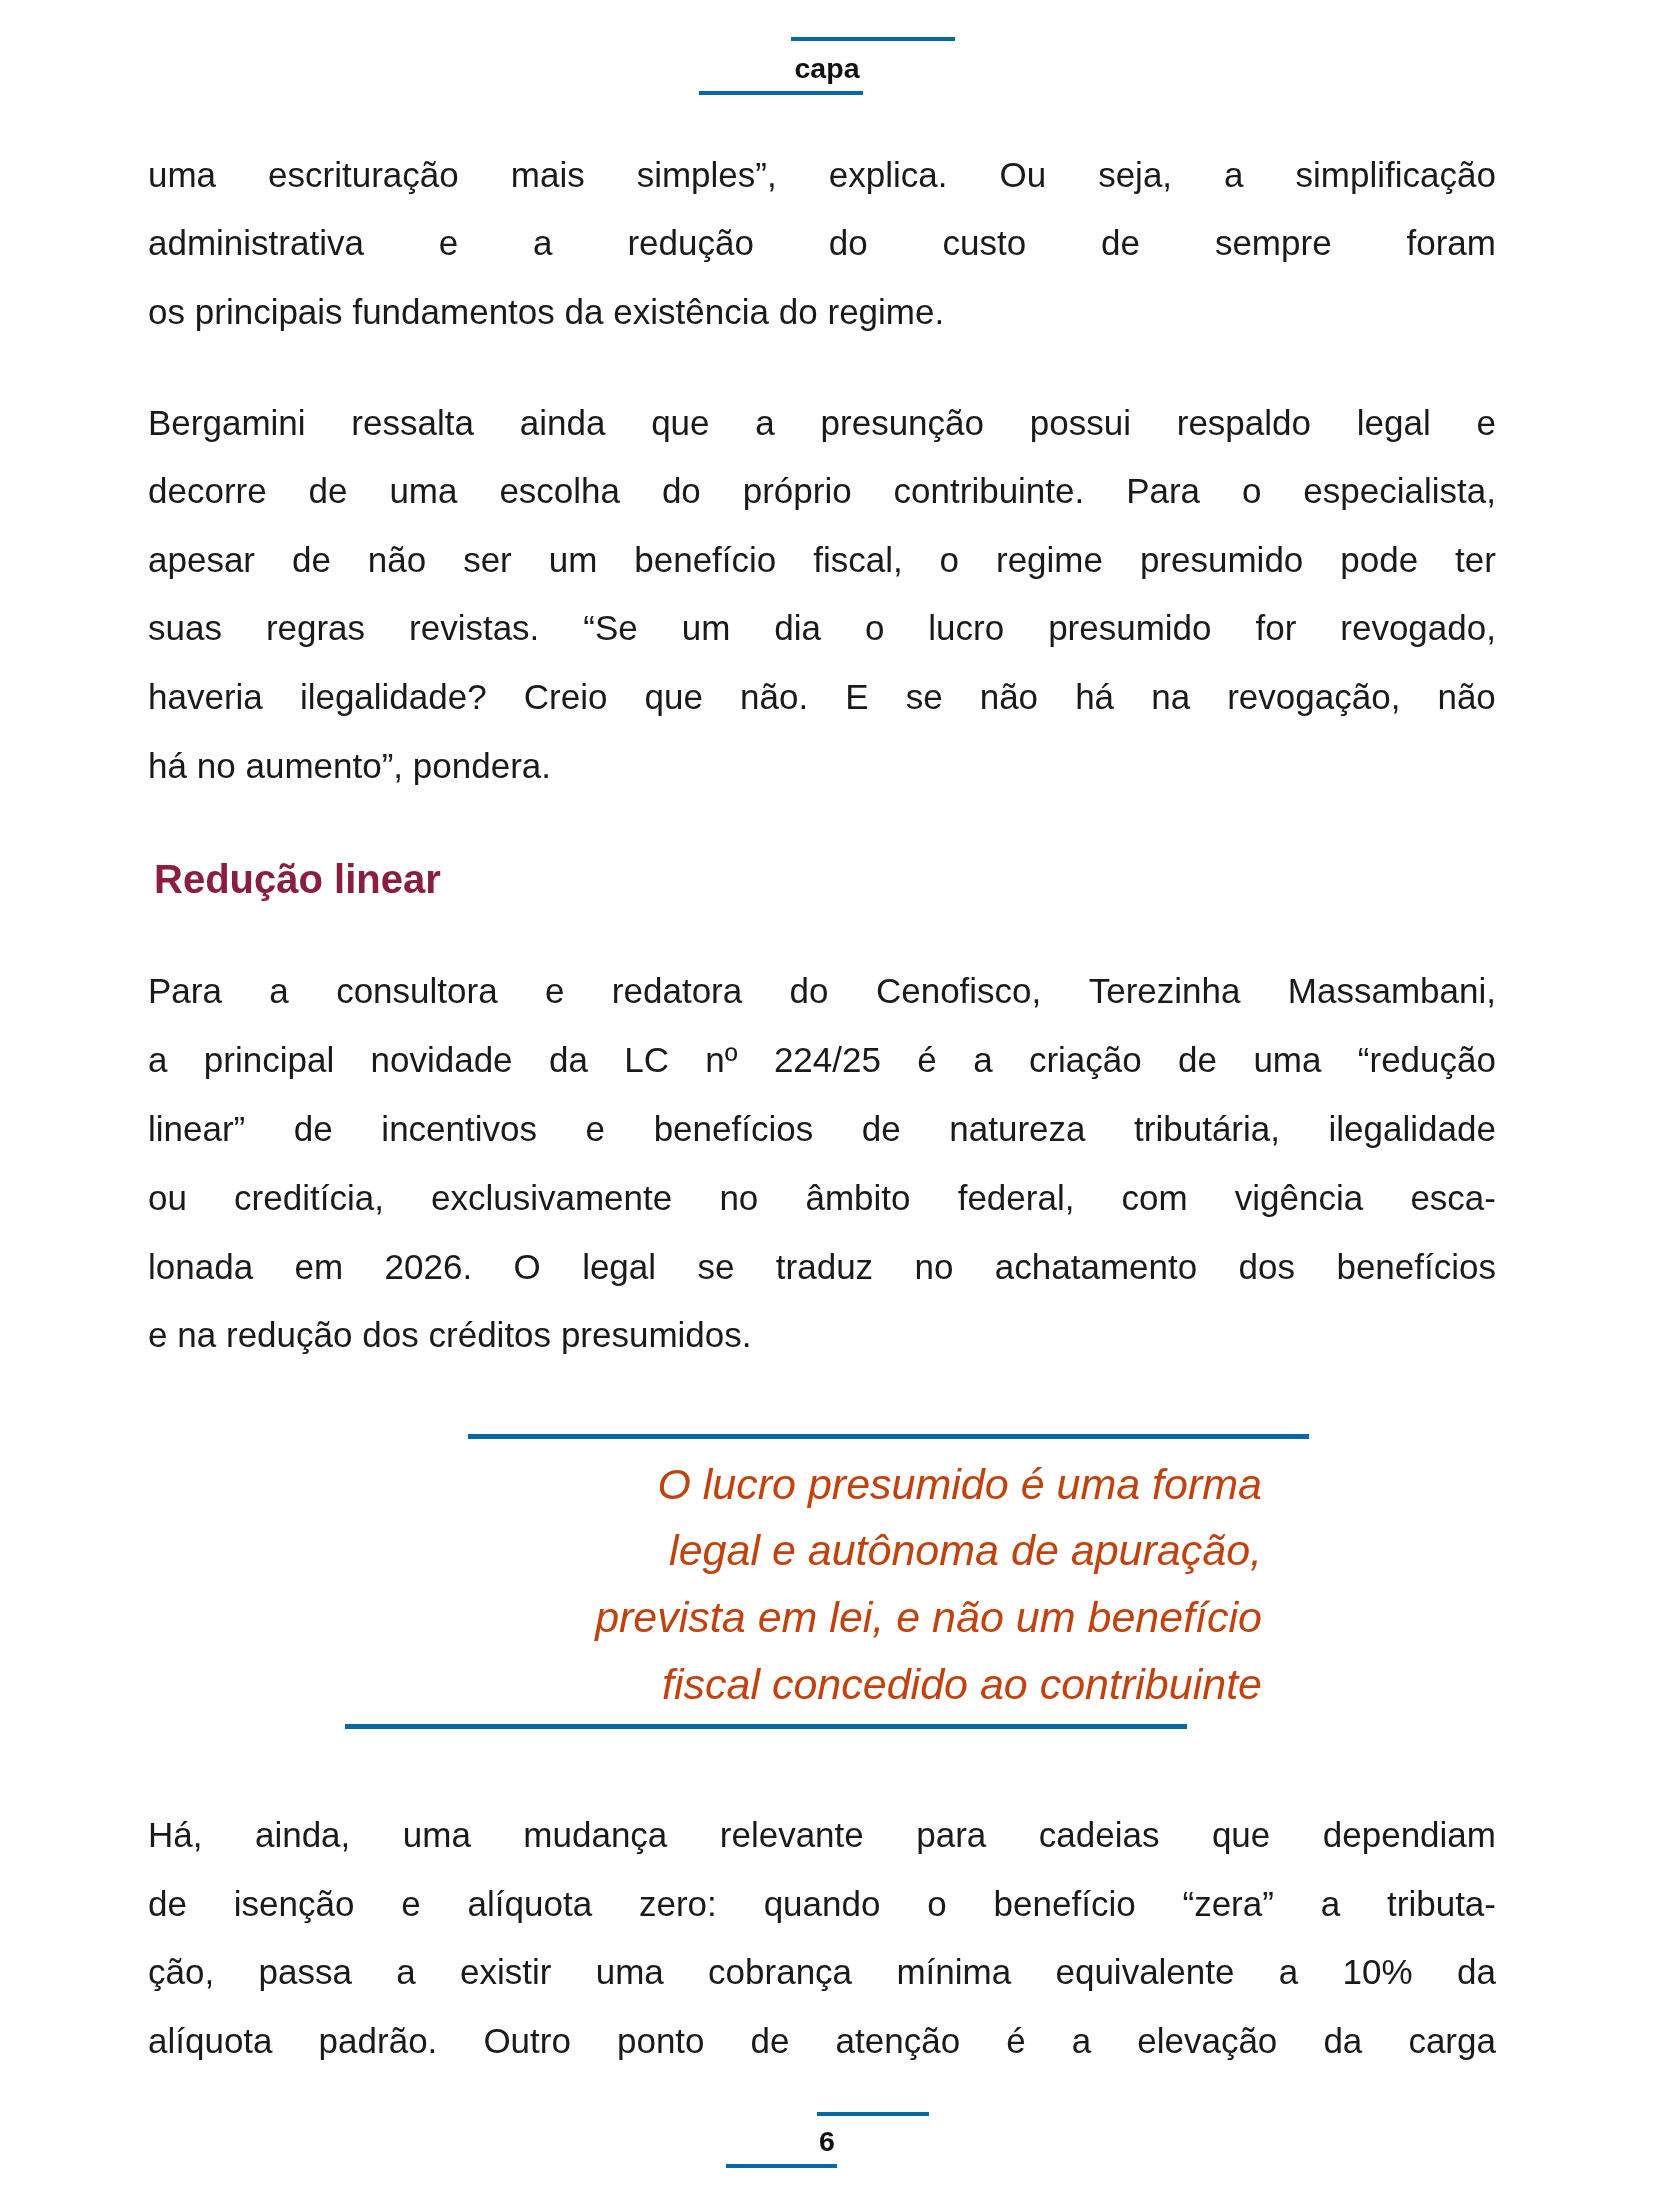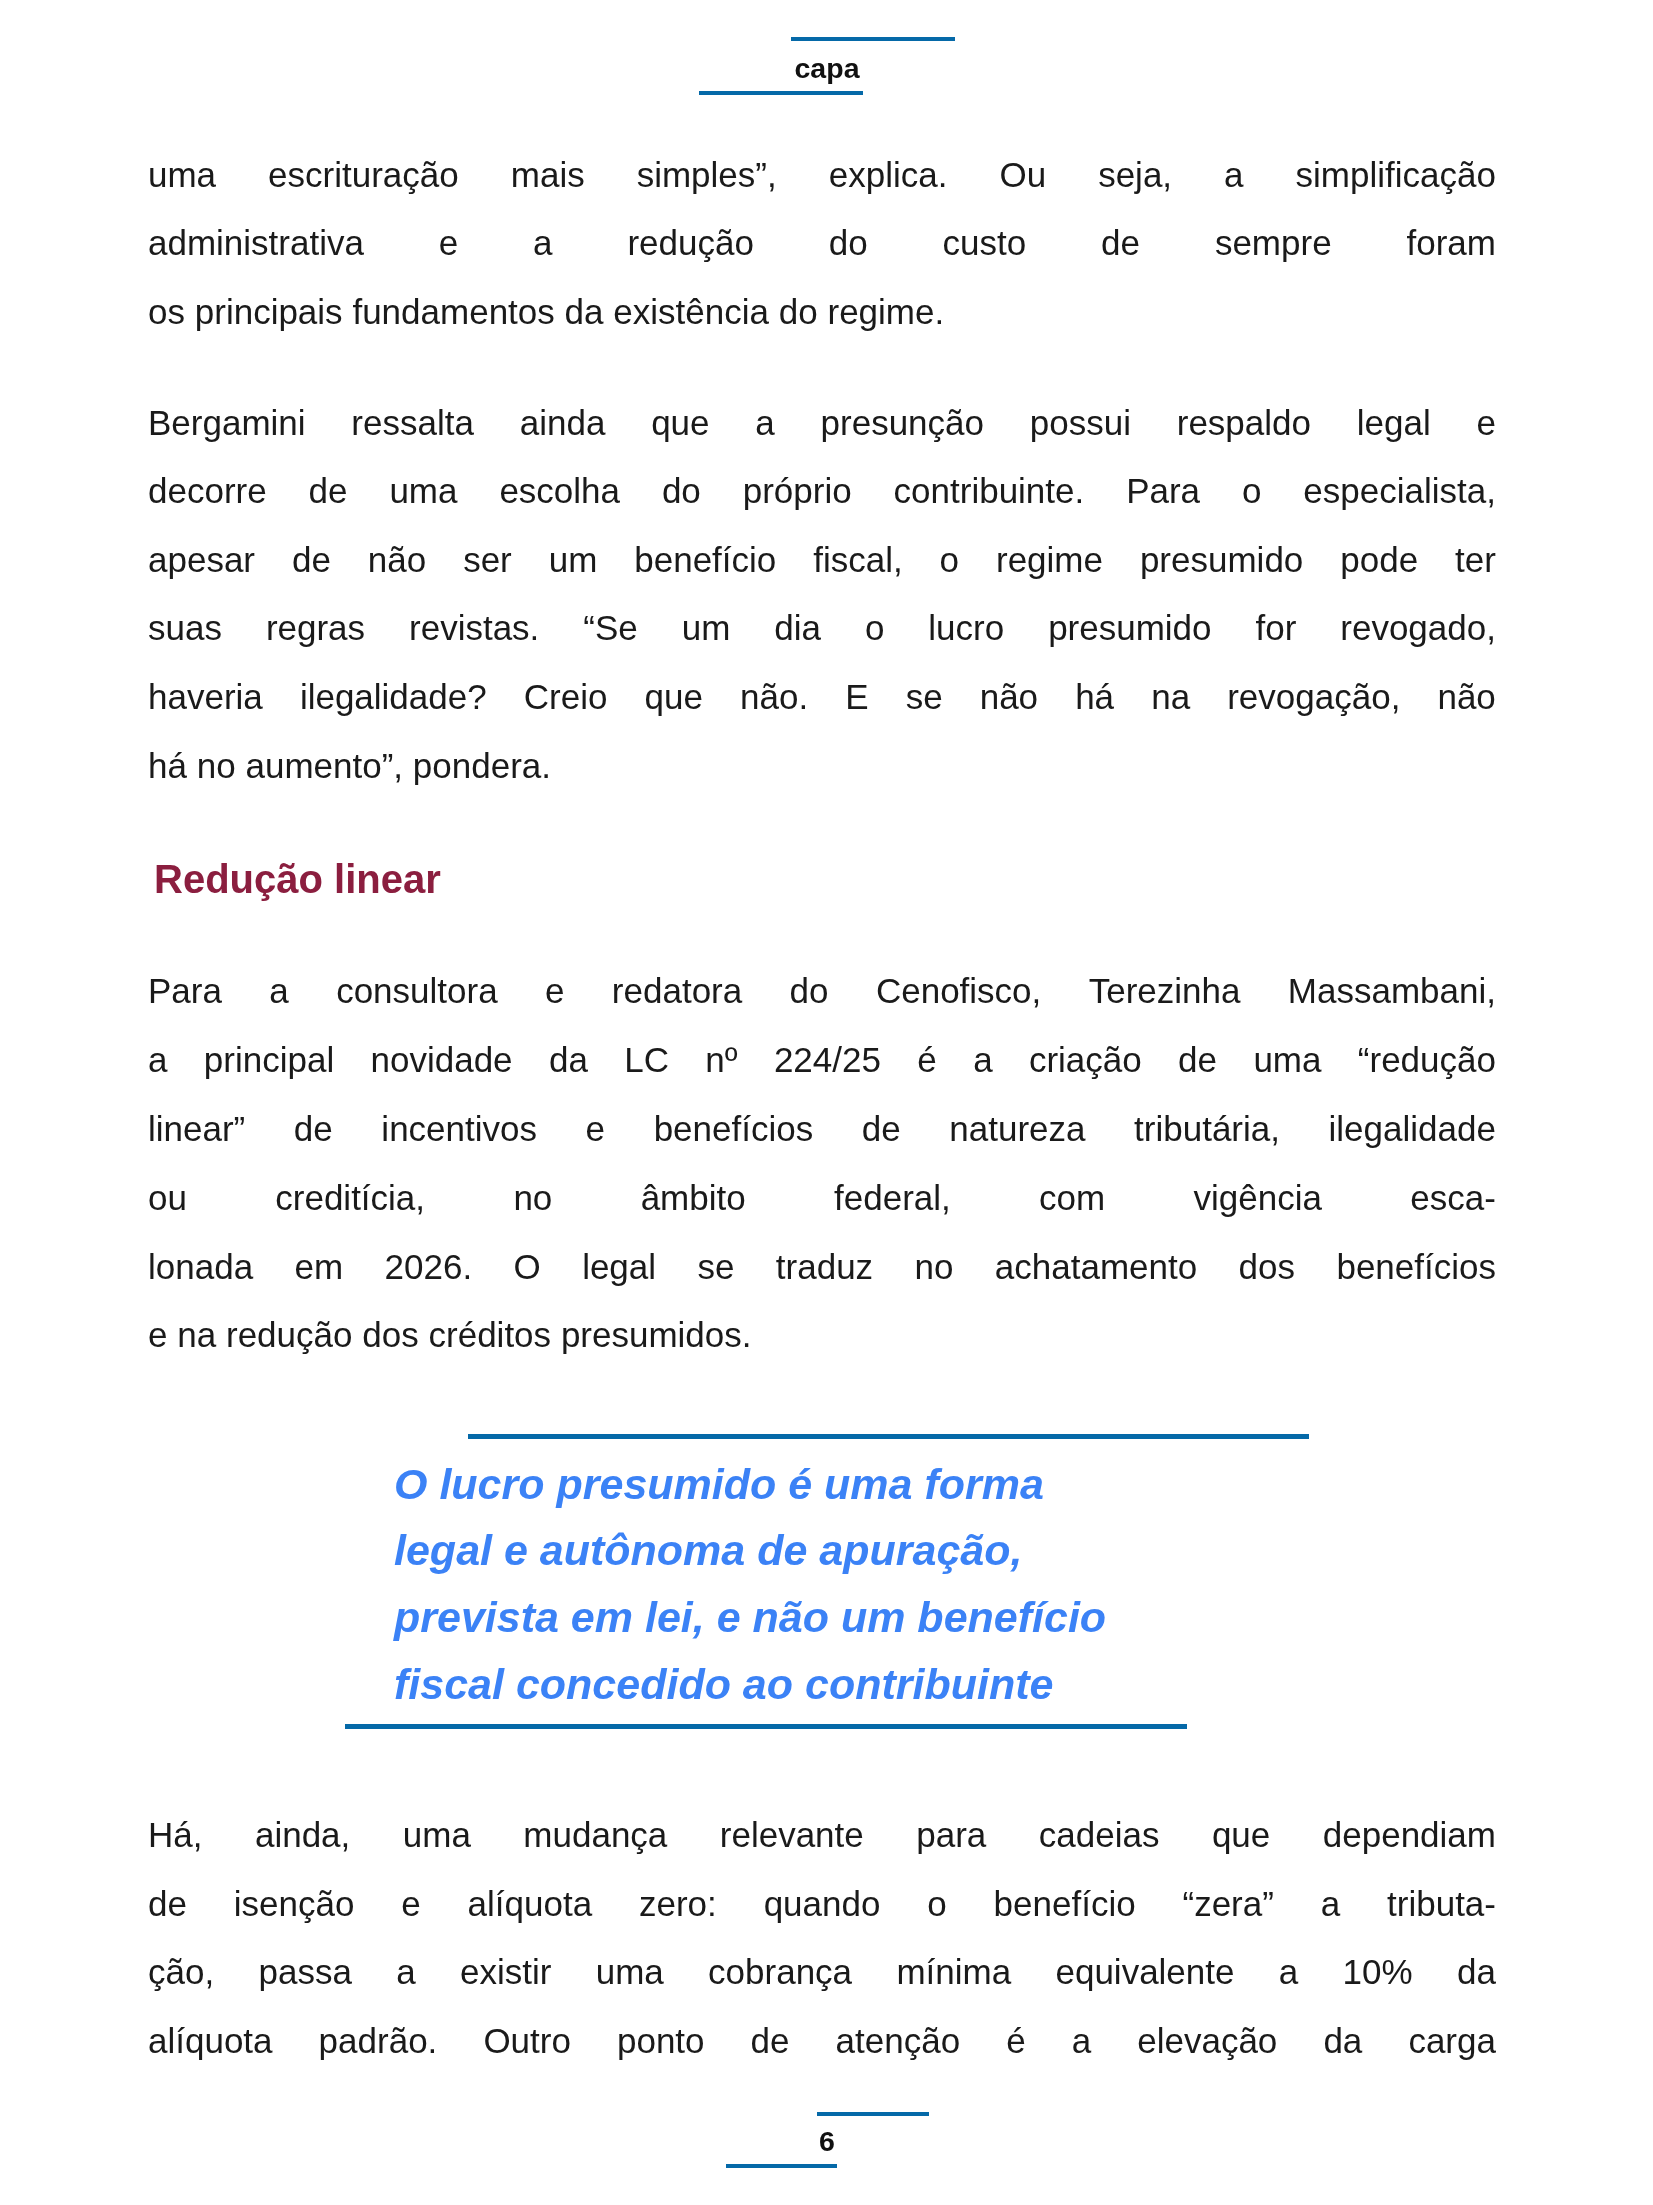--- a/index.html
+++ b/index.html
@@ -7,21 +7,21 @@
   .rule { position: absolute; height: 4.3px; background: #0569A8; }
   .running-head, .page-num { position: absolute; left: 703px; width: 248px; text-align: center; font-size: 28.5px; line-height: 37px; height: 37px; color: #111111; font-weight: bold; }
   .running-head { top: 50px; }
   .page-num { top: 2123px; }
   .line { position: absolute; left: 148px; width: 1348px; height: 69px; line-height: 69px; font-size: 35px; white-space: nowrap; text-align: justify; text-align-last: justify; }
   .line.last { text-align: left; text-align-last: left; }
   .line .words { display: flex; justify-content: space-between; width: 100%; }
   .line.last .words { justify-content: flex-start; }
   .line.last .words span { margin-right: 0.28em; }
   .heading { position: absolute; left: 154px; top: 854px; height: 50px; line-height: 50px; font-size: 40px; font-weight: bold; color: #8B1E3F; white-space: nowrap; text-align: right; }
-  .quote-line { position: absolute; left: 394px; width: 868px; height: 67px; line-height: 67px; font-size: 43px; font-style: italic; color: #3b82f6; text-align: left; white-space: nowrap; font-weight: bold; }
+  .quote-line { position: absolute; left: 394px; width: 868px; height: 67px; line-height: 67px; font-size: 43px; font-style: italic; color: #c2410c; text-align: right; white-space: nowrap; }
 </style>
 </head>
 <body>
 
 <div class="rule" style="left:791px; top:37px; width:164px;"></div>
 <div class="running-head">capa</div>
 <div class="rule" style="left:699px; top:91px; width:164px;"></div>
 
 <div>
   <div class="line" style="top:140px;">
@@ -192,20 +192,21 @@
         <span>de</span>
         <span>natureza</span>
         <span>tributária,</span>
         <span>ilegalidade</span>
       </div>
     </div>
   <div class="line" style="top:1163px;">
       <div class="words">
         <span>ou</span>
         <span>creditícia,</span>
+        <span>exclusivamente</span>
         <span>no</span>
         <span>âmbito</span>
         <span>federal,</span>
         <span>com</span>
         <span>vigência</span>
         <span>esca-</span>
       </div>
     </div>
   <div class="line" style="top:1232px;">
       <div class="words">

